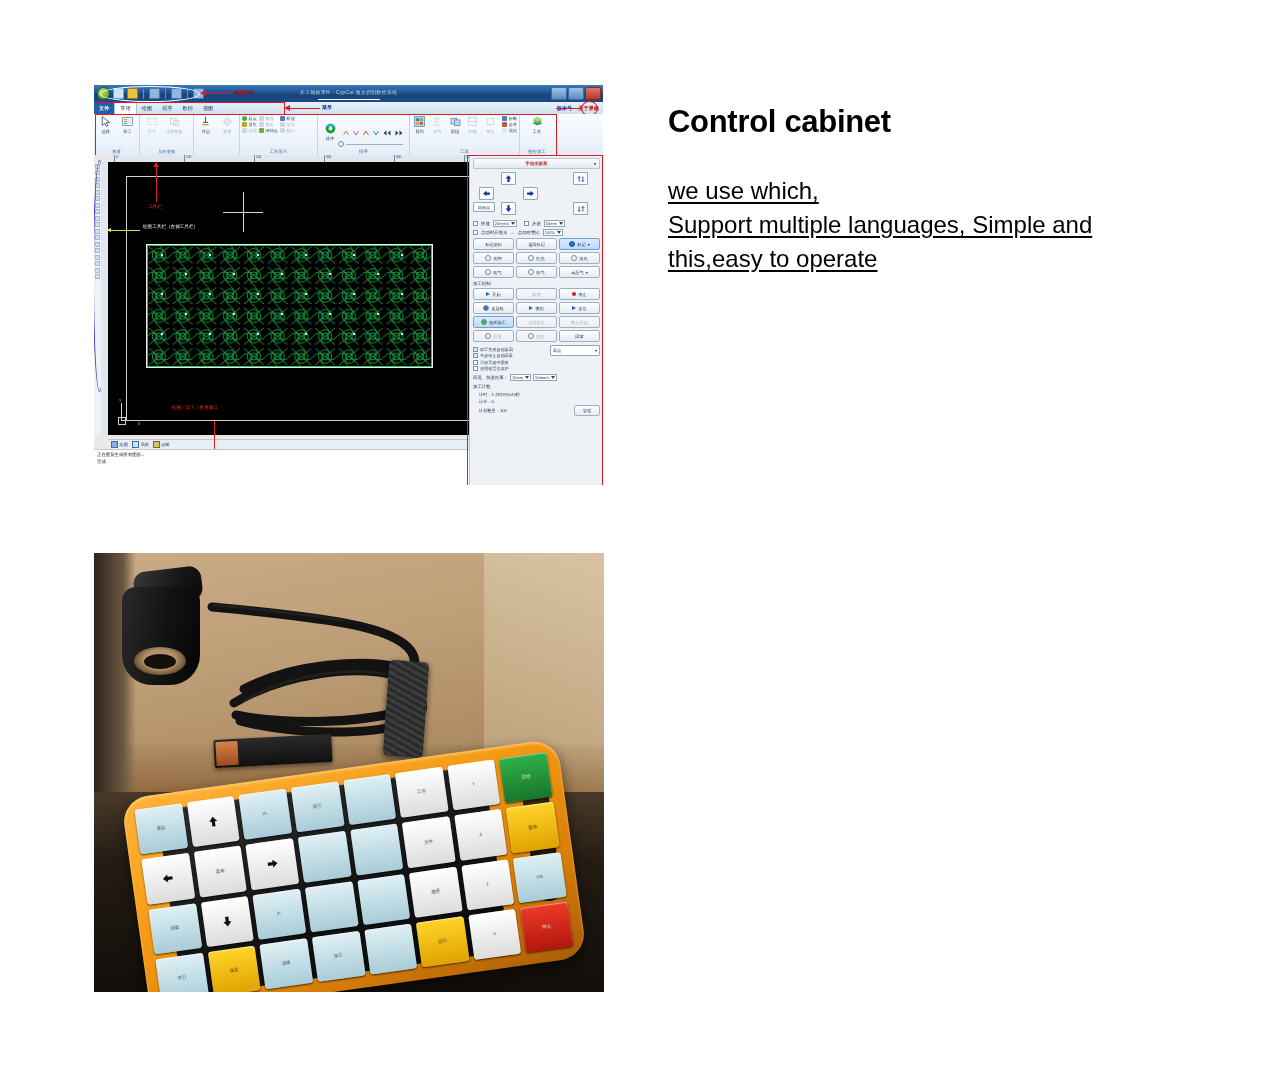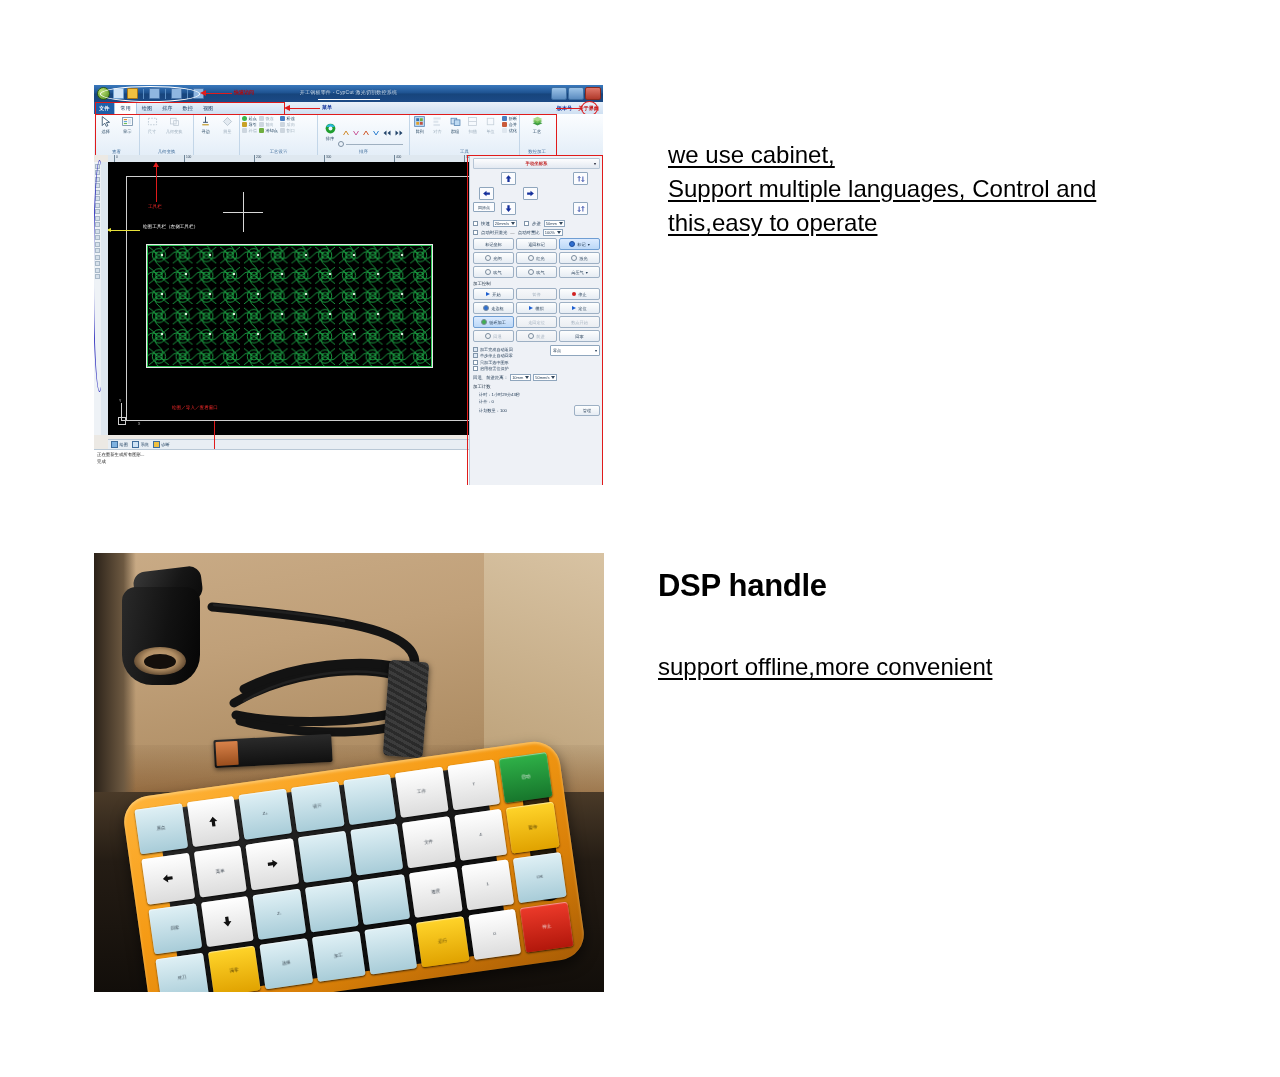--- a/index.html
+++ b/index.html
@@ -924,23 +924,24 @@
               <span>管理</span>
             </span>
         </div>
       </div>
     </div>
 
     <div class="anno-rect" style="right:0;top:70px;width:134px;height:330px;"></div>
   </div>
 
   <div class="text-col" style="left:668px;top:104px;width:600px;">
+    <div class="head" style="font-size:31px;line-height:1.15;">Control cabinet</div>
     <div style="height:34px"></div>
-    <div class="body-line" style="font-size:24px;line-height:1.42;">we use cabinet,</div>
-    <div class="body-line" style="font-size:24px;line-height:1.42;">Support multiple languages, Control and</div>
+    <div class="body-line" style="font-size:24px;line-height:1.42;">we use which,</div>
+    <div class="body-line" style="font-size:24px;line-height:1.42;">Support multiple languages, Simple and</div>
     <div class="body-line" style="font-size:24px;line-height:1.42;">this,easy to operate</div>
   </div>
 
   <div class="photo" id="dsp">
     <div class="board"></div>
     <div class="wallpaper-r"></div>
     <div class="board-edge"></div>
     <div class="board-shadow"></div>
     <div class="box-bottom"></div>
 
@@ -1088,19 +1089,14 @@
         <div class="key white">
             <span class="txt">0</span>
           </div>
         <div class="key red">
             <span class="txt">停止</span>
           </div>
       </div>
     </div>
   </div>
 
-  <div class="text-col" style="left:658px;top:568px;width:600px;">
-    <div class="head" style="font-size:31px;line-height:1.15;">DSP handle</div>
-    <div style="height:46px"></div>
-    <div class="body-line" style="font-size:24px;line-height:1.42;">support offline,more convenient</div>
-  </div>
 
 </div>
 
 </body></html>

